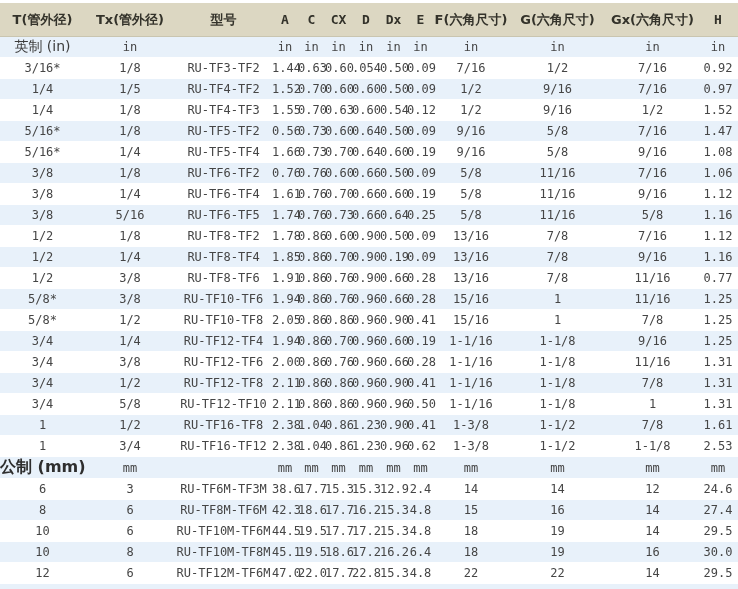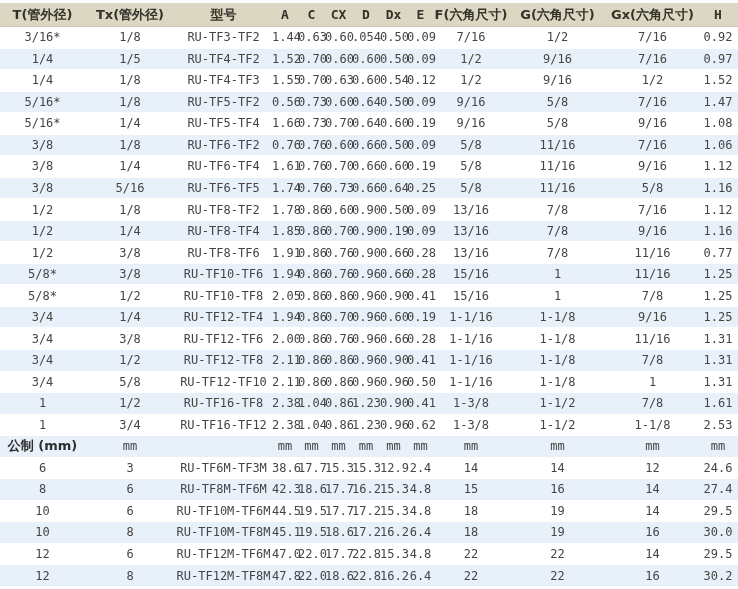--- a/index.html
+++ b/index.html
@@ -40,21 +40,21 @@
     text-align: center;
     vertical-align: middle;
     white-space: nowrap;
     overflow: visible;
   }
 
   thead th {
     background: var(--header-bg, #dcd7c2);
     color: var(--header-text, #33322a);
     font: bold 13px "DejaVu Sans Mono", monospace;
-    height: 23px;
+    height: 33px;
     border-bottom: 1px solid #c9c5b0;
   }
   thead th.cjk {
     font-family: "DejaVu Sans", sans-serif;
     font-size: 13px;
     letter-spacing: 0;
   }
 
   tbody td {
     font: 12px "DejaVu Sans Mono", monospace;
@@ -64,21 +64,21 @@
   }
   tr.stripe-blue  td { background: var(--stripe-blue, #e8f1fa); }
   tr.stripe-white td { background: var(--stripe-white, #ffffff); }
 
   tr.unit-row td.section-label {
     font-family: "DejaVu Sans", sans-serif;
     font-size: 14px;
     color: #3c3c3c;
   }
   tr.unit-row.bold td { font-weight: normal; }
-  tr.unit-row.bold td.section-label { font-size: 13px; font-weight: bold; color: #2e2e2e; }
+  tr.unit-row.bold td.section-label { font-size: 16px; font-weight: bold; color: #2e2e2e; }
 </style>
 </head>
 <body>
 
 <table data-name="spec-table">
   <colgroup>
     <col class="c-t">
       <col class="c-tx">
       <col class="c-model">
     <col class="c-a">
@@ -103,20 +103,35 @@
         <th data-name="column-header">D</th>
         <th data-name="column-header">Dx</th>
         <th data-name="column-header">E</th>
         <th data-name="column-header" class="cjk">F(六角尺寸)</th>
         <th data-name="column-header" class="cjk">G(六角尺寸)</th>
         <th data-name="column-header" class="cjk">Gx(六角尺寸)</th>
         <th data-name="column-header">H</th>
       </tr>
     </thead>
   <tbody data-name="table-body">
+      <tr class="unit-row stripe-blue" data-name="section-unit-row">
+        <td data-name="section-label" class="section-label">英制 (in)</td>
+        <td data-name="unit-cell">in</td>
+        <td data-name="unit-cell"></td>
+        <td data-name="unit-cell">in</td>
+        <td data-name="unit-cell">in</td>
+        <td data-name="unit-cell">in</td>
+        <td data-name="unit-cell">in</td>
+        <td data-name="unit-cell">in</td>
+        <td data-name="unit-cell">in</td>
+        <td data-name="unit-cell">in</td>
+        <td data-name="unit-cell">in</td>
+        <td data-name="unit-cell">in</td>
+        <td data-name="unit-cell">in</td>
+      </tr>
       <tr class="stripe-white" data-name="table-row">
         <td data-name="value-cell">3/16*</td>
         <td data-name="value-cell">1/8</td>
         <td data-name="model-cell">RU-TF3-TF2</td>
         <td data-name="value-cell">1.44</td>
         <td data-name="value-cell">0.63</td>
         <td data-name="value-cell">0.60</td>
         <td data-name="value-cell">.054</td>
         <td data-name="value-cell">0.50</td>
         <td data-name="value-cell">0.09</td>

